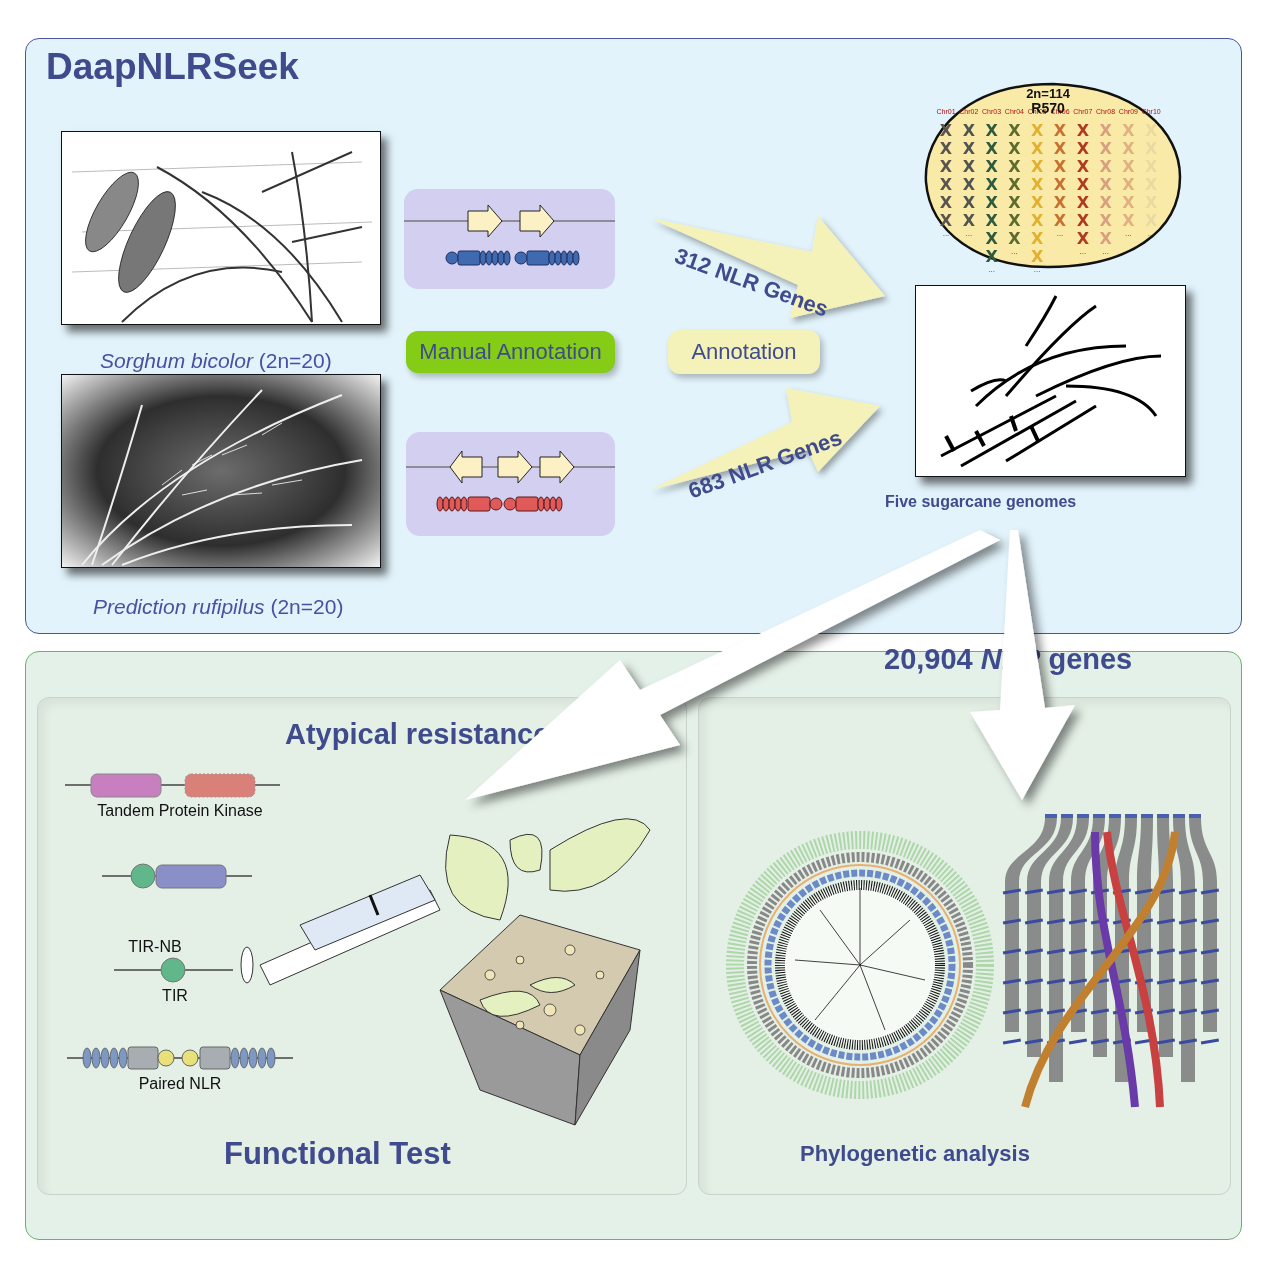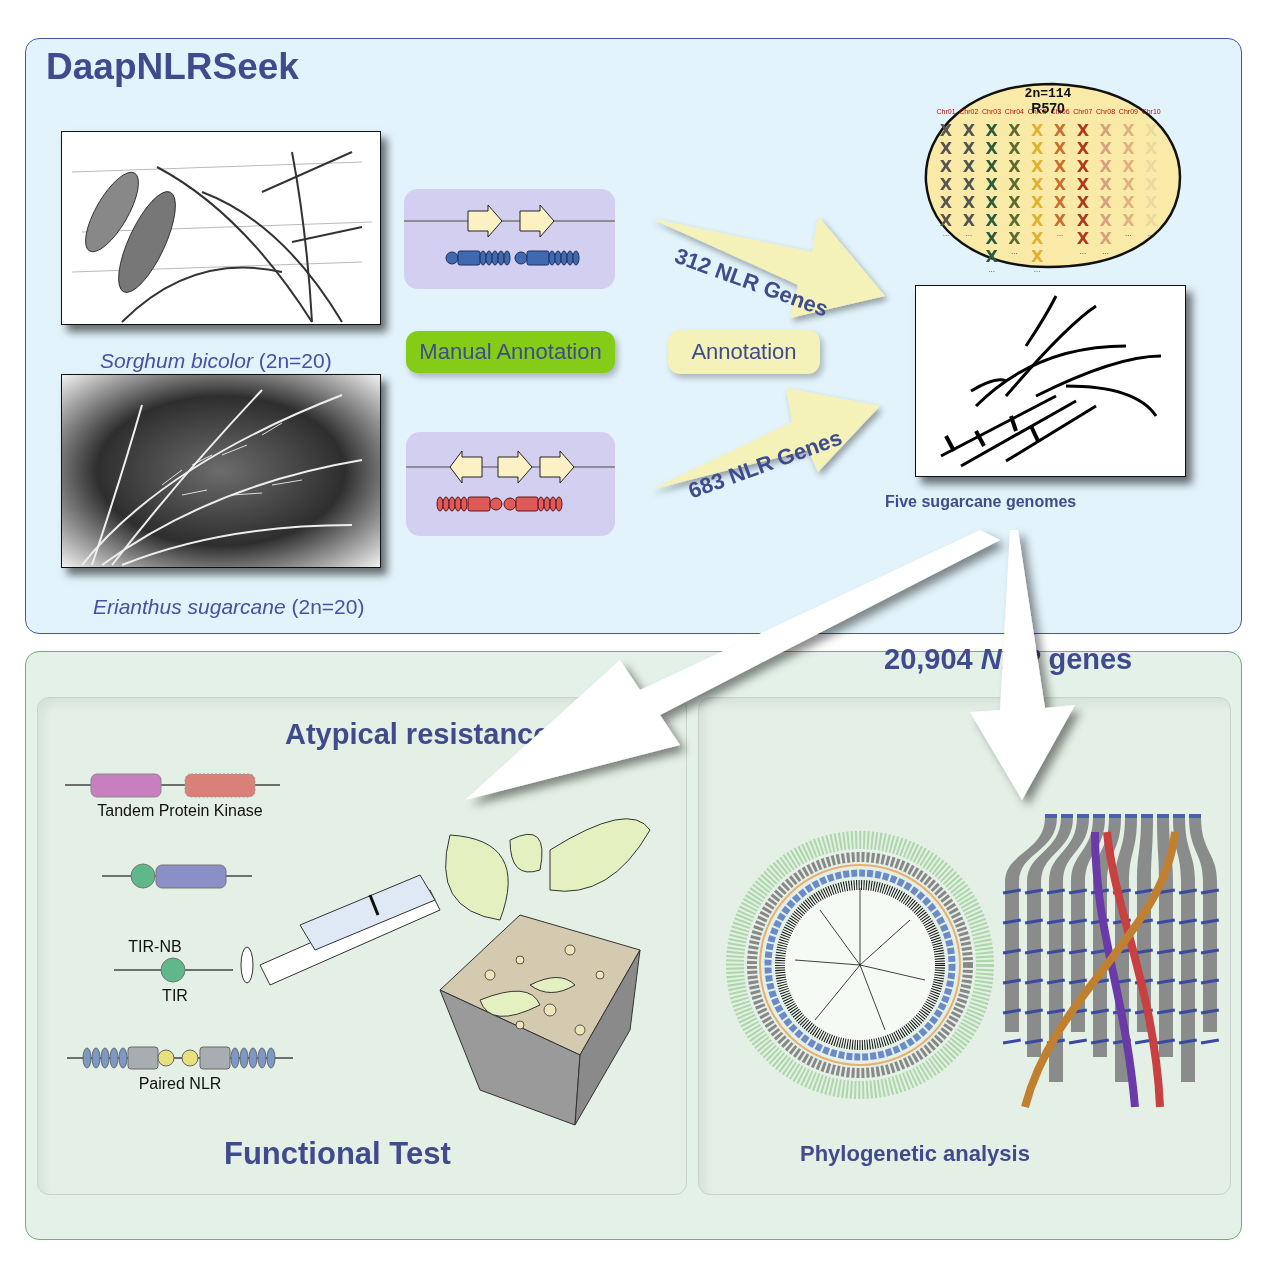--- a/index.html
+++ b/index.html
@@ -57,21 +57,21 @@
       <path d="M60 190 Q160 150 290 150"></path>
       <path d="M30 190 Q60 100 80 30"></path>
       <path d="M50 190 Q120 100 200 15"></path>
     </g>
     <g stroke="#fff" stroke-width="1" opacity="0.8">
       <path d="M100 110 l20 -15 M130 90 l20 -10 M160 80 l25 -10 M200 60 l20 -12 M120 120 l25 -5 M170 120 l30 -2 M210 110 l30 -5"></path>
     </g>
   </svg>
 </div>
 <div class="abs label-blue" style="left:93px;top:587px;">
-  <i>Erianthus sugarcane</i>
+  <i>Prediction rufipilus</i>
   <span>(2n=20)</span>
 </div>
 
 <div class="abs gene-box" style="left:404px;top:189px;width:211px;height:100px;">
   <svg width="211" height="100">
     <line x1="0" y1="32" x2="211" y2="32" stroke="#777" stroke-width="1.5"></line>
     <polygon points="64,22 84,22 84,16 98,32 84,48 84,42 64,42" fill="#fbf1c4" stroke="#222" stroke-width="1"></polygon>
     <polygon points="116,22 136,22 136,16 150,32 136,48 136,42 116,42" fill="#fbf1c4" stroke="#222" stroke-width="1"></polygon>
     <g fill="#3f6ab0" stroke="#1f2f60" stroke-width="1">
       <circle cx="48" cy="69" r="6"></circle>
@@ -225,21 +225,21 @@
       <text x="233.20000000000002" y="32" font-size="7" fill="#b01010" text-anchor="middle" font-family="Liberation Sans, sans-serif">Chr10</text>
       <text x="233.20000000000002" y="54" font-size="16" font-weight="bold" fill="#ead9a0" text-anchor="middle" font-family="DejaVu Sans, sans-serif">X</text>
       <text x="233.20000000000002" y="72" font-size="16" font-weight="bold" fill="#ead9a0" text-anchor="middle" font-family="DejaVu Sans, sans-serif">X</text>
       <text x="233.20000000000002" y="90" font-size="16" font-weight="bold" fill="#ead9a0" text-anchor="middle" font-family="DejaVu Sans, sans-serif">X</text>
       <text x="233.20000000000002" y="108" font-size="16" font-weight="bold" fill="#ead9a0" text-anchor="middle" font-family="DejaVu Sans, sans-serif">X</text>
       <text x="233.20000000000002" y="126" font-size="16" font-weight="bold" fill="#ead9a0" text-anchor="middle" font-family="DejaVu Sans, sans-serif">X</text>
       <text x="233.20000000000002" y="144" font-size="16" font-weight="bold" fill="#ead9a0" text-anchor="middle" font-family="DejaVu Sans, sans-serif">X</text>
       <text x="233.20000000000002" y="154" font-size="8" fill="#333" text-anchor="middle">...</text>
     </g>
 </svg>
-<div class="abs" style="left:918px;top:86px;width:260px;text-align:center;font-weight:bold;font-size:13px;color:#111;font-family:Liberation Mono, monospace;">2n=114</div>
+<div class="abs" style="left:918px;top:86px;width:260px;text-align:center;font-weight:bold;font-size:13px;color:#111;">2n=114</div>
 <div class="abs" style="left:918px;top:100px;width:260px;text-align:center;font-weight:bold;font-size:14px;color:#111;">R570</div>
 
 <div class="abs photo" style="left:915px;top:285px;width:269px;height:190px;">
   <svg width="269" height="190">
     <g stroke="#000" stroke-width="3" fill="none">
       <path d="M25 170 L140 110"></path>
         <path d="M45 180 L160 115"></path>
         <path d="M90 175 L180 120"></path>
       <path d="M60 120 Q120 60 210 60"></path>
         <path d="M90 110 Q150 40 180 20"></path>

